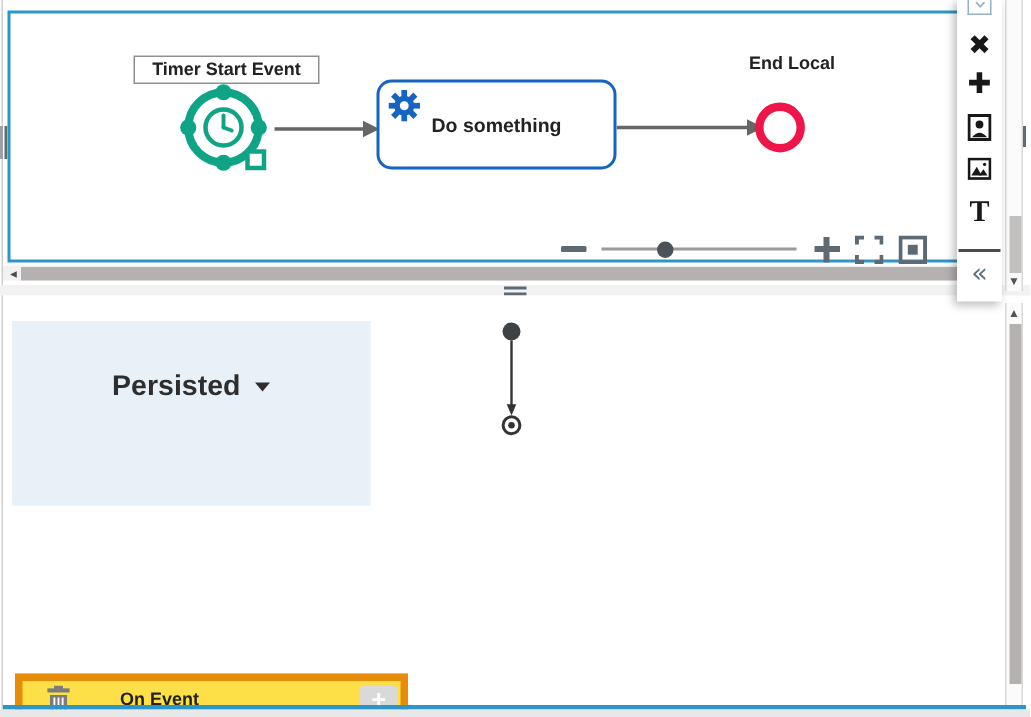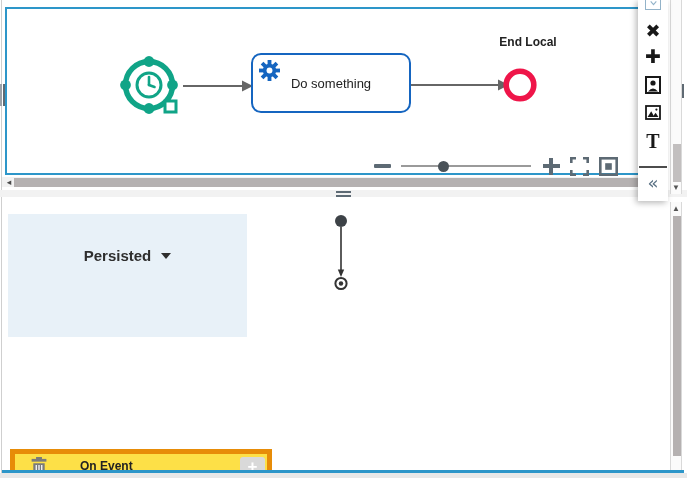--- a/index.html
+++ b/index.html
@@ -24,21 +24,21 @@
                  text-align:center; background:#fff; border:1px solid #8f8f8f; }
   .end-label   { left:476px; top:26px; width:90px; text-align:center; }
   .timer-svg { position:absolute; left:106px; top:40px; }
   .arrow-svg { position:absolute; }
   #arrow1 { left:162px; top:69px; }
   #arrow2 { left:404px; top:68px; }
   .end-svg { position:absolute; left:494px; top:57px; }
   .task-box { position:absolute; left:244px; top:44px; width:160px; height:60px;
               border:2.5px solid #1565c0; border-radius:10px; background:#fff;
               display:flex; align-items:center; justify-content:center; }
-  .task-box .label { font-weight:normal; font-size:13px; color:#222; }
+  .task-box .label { font-weight:bold; font-size:13px; color:#222; }
   .task-gear { position:absolute; left:6px; top:5px; }
 
   
   .zoombar { position:absolute; width:260px; height:20px; }
   #zoombar-top    { left:362px; top:147px; }
   .zb-minus { position:absolute; left:5px; top:7.5px; width:17px; height:4px;
               background:#5d6a74; border-radius:1px; cursor:pointer; }
   .zb-slider { position:absolute; left:32px; top:0; width:130px; height:20px; cursor:pointer; }
   .zb-track { position:absolute; left:0; top:9px; width:100%; height:1.6px; background:#9a9a9a; }
   .zb-dot { position:absolute; top:4.5px; width:11px; height:11px; border-radius:50%;
@@ -62,21 +62,21 @@
   .panel-divider .h1,.panel-divider .h2 { position:absolute; left:336px; width:15px;
                    height:2px; background:#5d6a74; }
   .panel-divider .h1 { top:1.2px; } .panel-divider .h2 { top:4.6px; }
 
   
   .bottom-panel { position:absolute; left:2px; top:197px; width:668px; height:273px; background:#fff; }
   .scope-box { position:absolute; top:17px; height:123px; background:#e8f1f8; }
   #persisted-box { left:6px;  width:239px; }
   #local-box     { left:426px; width:242px; }
   .scope-label { position:absolute; top:33px; width:100%; display:flex; align-items:center;
-                 justify-content:center; gap:10px; font-weight:bold; font-size:15px; color:#2e2e2e; }
+                 justify-content:center; gap:10px; font-weight:bold; font-size:19px; color:#2e2e2e; }
   .caret-down { width:0; height:0; border-left:5.5px solid transparent;
                 border-right:5.5px solid transparent; border-top:6.5px solid #2e2e2e; }
   .mini-flow { position:absolute; left:326px; top:15px; }
 
   
   .event-row { position:absolute; left:8px; top:252px; width:262px; height:35px;
                border:5px solid #e78c08; background:#fde047; }
   .event-row .trash-btn { position:absolute; left:15px; top:3px; width:18px; height:19px; cursor:pointer; }
   .event-input { position:absolute; left:47px; top:2px; width:170px; height:22px;
                  border:none; border-bottom:2.5px solid #1b84c4; font-weight:bold;
@@ -127,20 +127,21 @@
     <span class="bar b1"></span>
     <span class="bar b2"></span>
   </div>
   <div class="splitter" id="right-splitter">
     <span class="bar b1"></span>
     <span class="bar b2"></span>
   </div>
 
   <div class="top-canvas">
 
+    <div class="shape-label timer-label">Timer Start Event</div>
 
     <svg class="timer-svg" width="72" height="72" viewBox="0 0 72 72">
       <circle cx="36" cy="36" r="23.5" fill="#fff" stroke="#10a487" stroke-width="5.5"></circle>
       <circle cx="36" cy="36" r="12" fill="#fff" stroke="#10a487" stroke-width="3"></circle>
       <line x1="36" y1="36" x2="36" y2="28" stroke="#10a487" stroke-width="2.6" stroke-linecap="round"></line>
       <line x1="36" y1="36" x2="41.5" y2="38" stroke="#10a487" stroke-width="2.6" stroke-linecap="round"></line>
       <circle cx="36" cy="12.5" r="5.4" fill="#10a487"></circle>
       <circle cx="59.5" cy="36" r="5.4" fill="#10a487"></circle>
       <circle cx="36" cy="59.5" r="5.4" fill="#10a487"></circle>
       <circle cx="12.5" cy="36" r="5.4" fill="#10a487"></circle>

